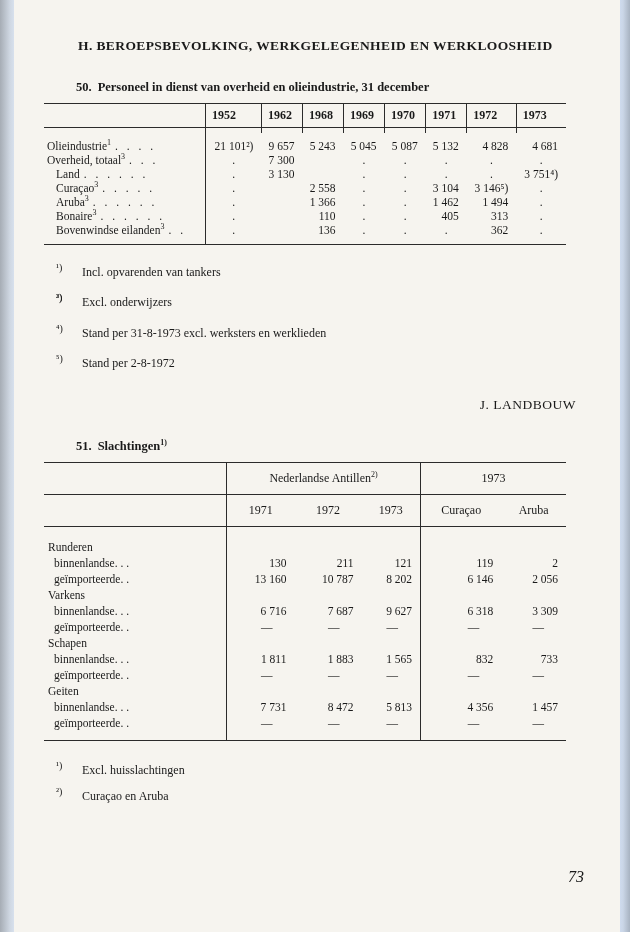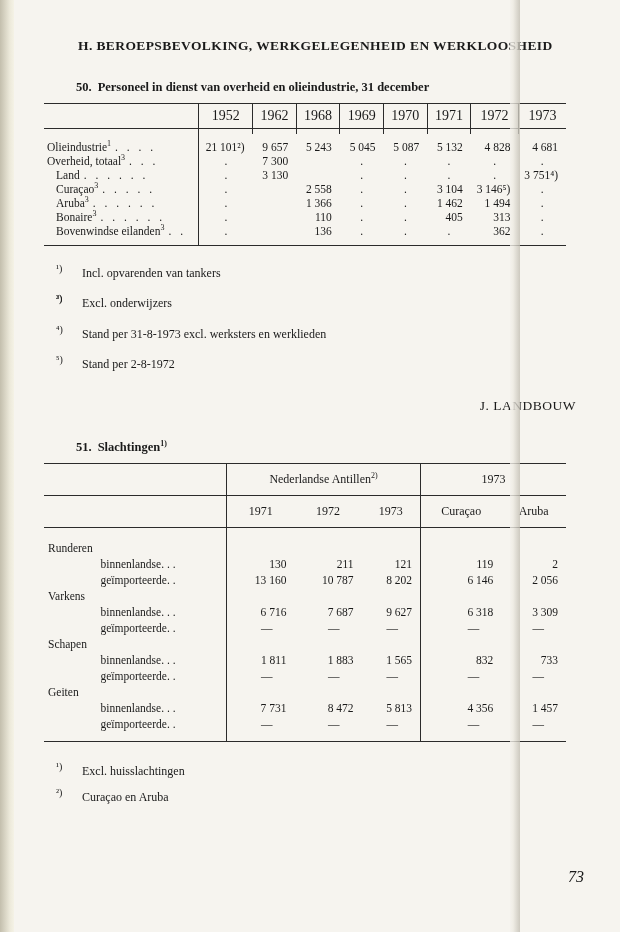--- a/index.html
+++ b/index.html
@@ -9,23 +9,23 @@
   body {
     width: 630px;
     height: 932px;
     background: #ffffff;
     font-family: "Liberation Serif", serif;
     color: #1a1a1a;
     overflow: hidden;
   }
   .page {
     position: relative;
-    width: 520px;
+    width: 630px;
     height: 932px;
-    background: #fef9c3;
+    background: #3b82f6;
     box-sizing: border-box;
   }
   
   .page::before {
     content: "";
     position: absolute;
     left: 0; top: 0; bottom: 0;
     width: 14px;
     background: linear-gradient(to right, #b9b4a9, #e9e6de 70%, #f3f1ec);
     opacity: .85;
@@ -77,23 +77,24 @@
   
   .t50 {
     width: 522px;
     margin-left: -16px;
   }
   .t50 th, .t50 td {
     padding: 1px 3px;
     font-weight: normal;
   }
   .t50 thead th {
-    text-align: center;
+    text-align: left;
     padding: 4px 6px 4px 6px;
-    font-size: 14px;
+    font-size: 12px;
+    font-weight: bold;
   }
   .rule-top {
     border-top: 1.6px solid #2b2b2b;
   }
   .rule-thin {
     border-top: 0.9px solid #2b2b2b;
   }
   .rule-bottom {
     border-bottom: 1.6px solid #2b2b2b;
   }
@@ -155,21 +156,21 @@
   .t51 thead th {
     text-align: center;
     font-size: 12px;
     padding: 8px 6px;
   }
   .grp-label {
     text-align: left;
     white-space: nowrap;
   }
   .sub-label {
-    text-align: center;
+    text-align: left;
     white-space: nowrap;
     padding-left: 10px !important;
   }
   .dash { text-align: right; padding-right: 22px !important; }
   .pageno {
     position: absolute;
     right: 36px;
     bottom: 46px;
     font-size: 16px;
     font-style: italic;

